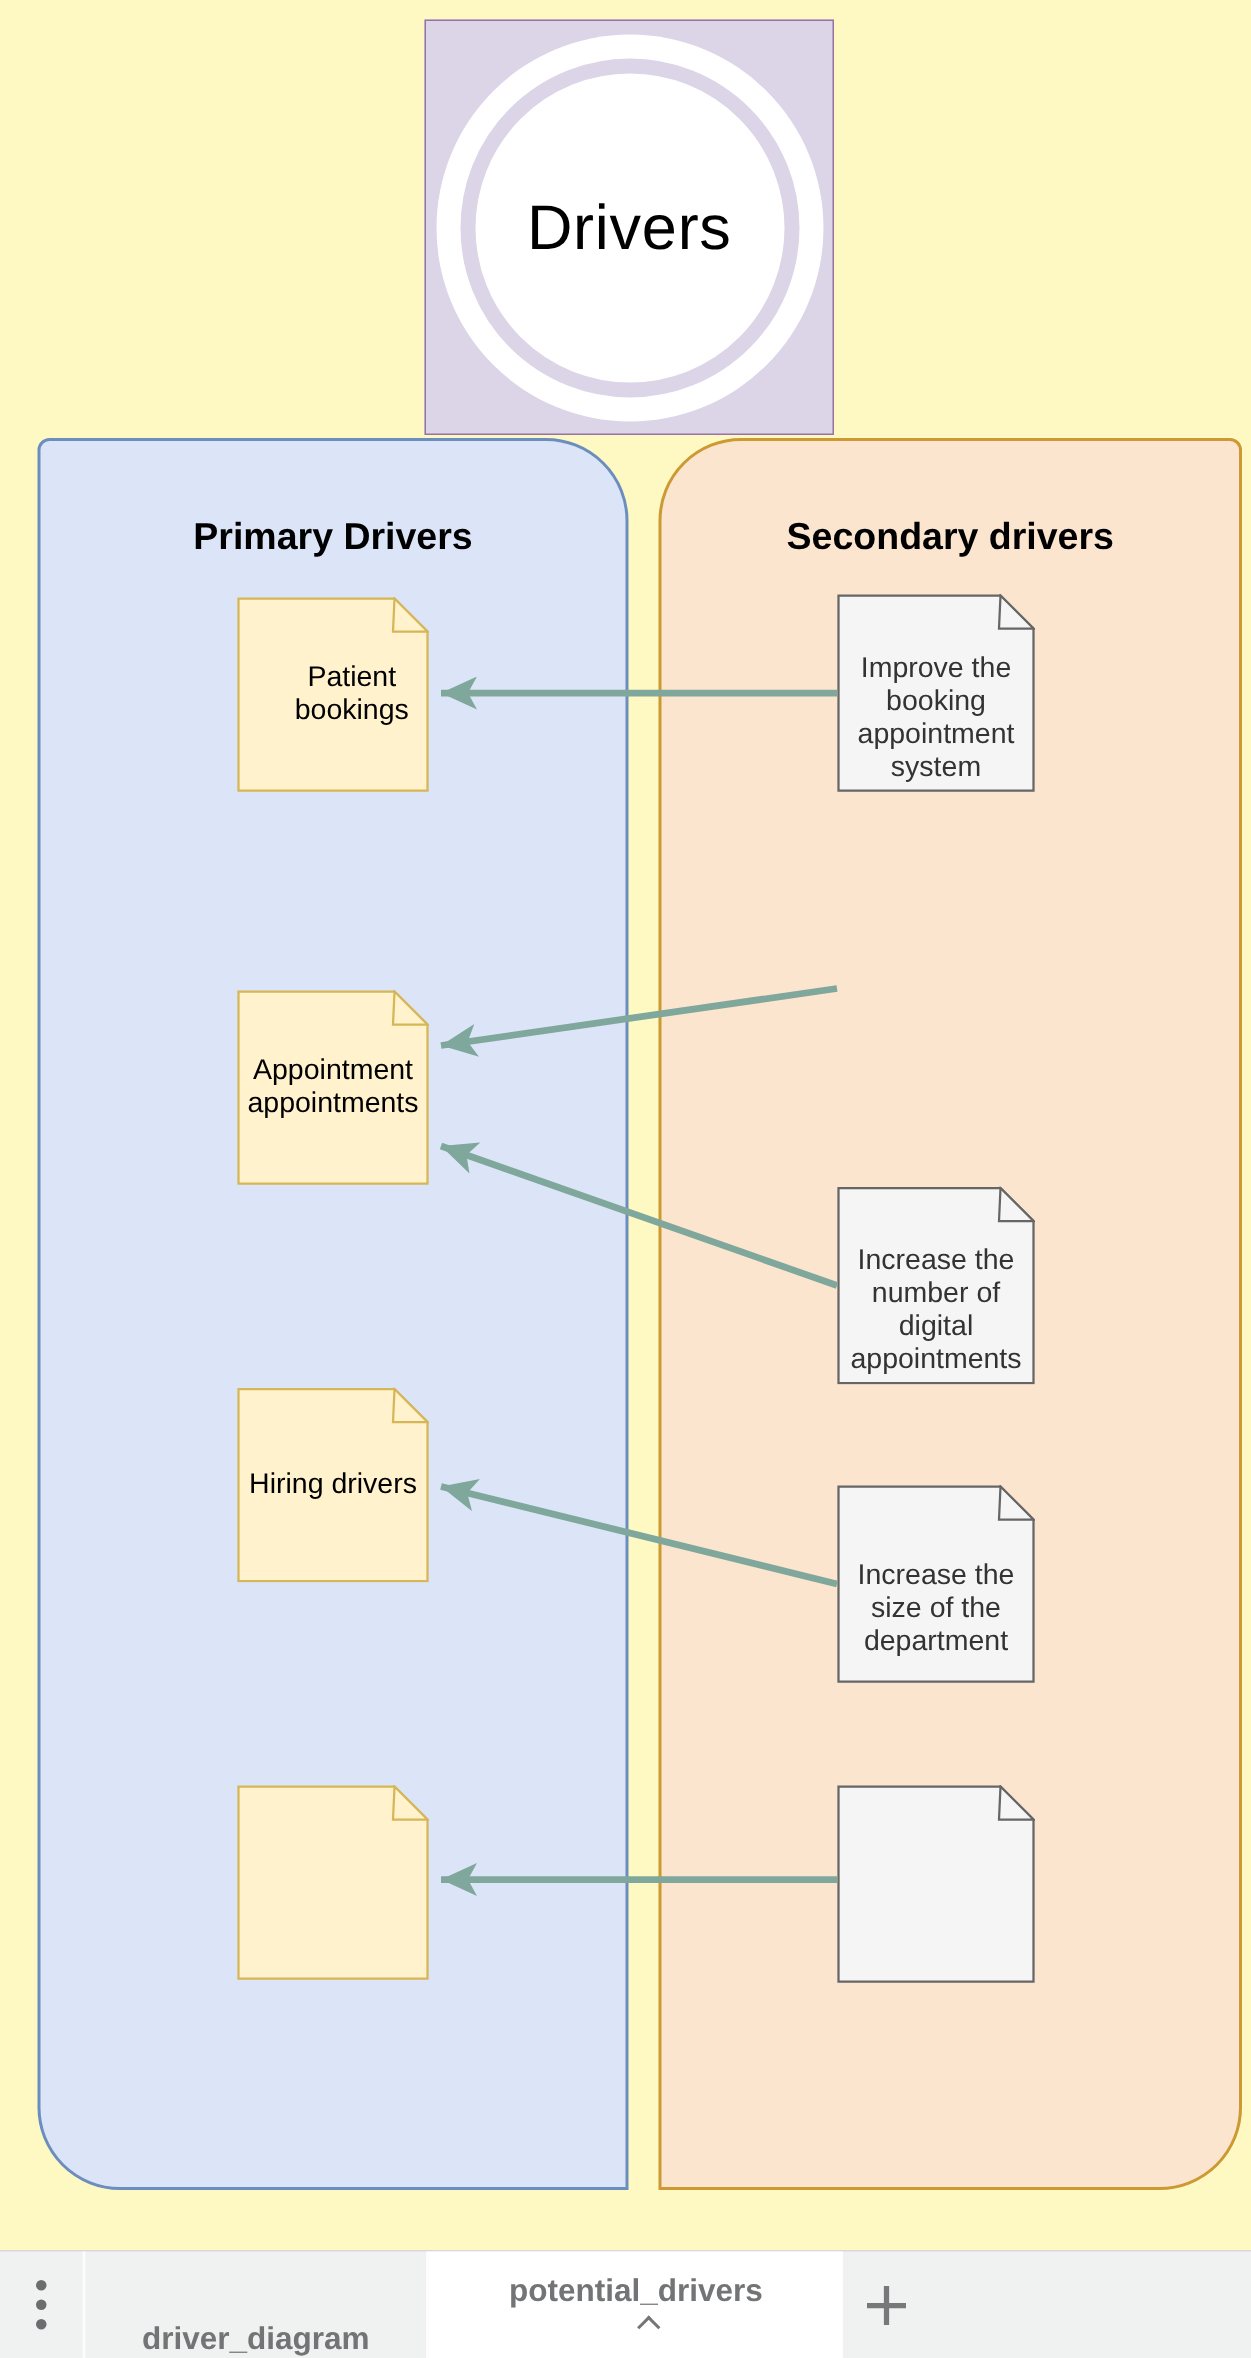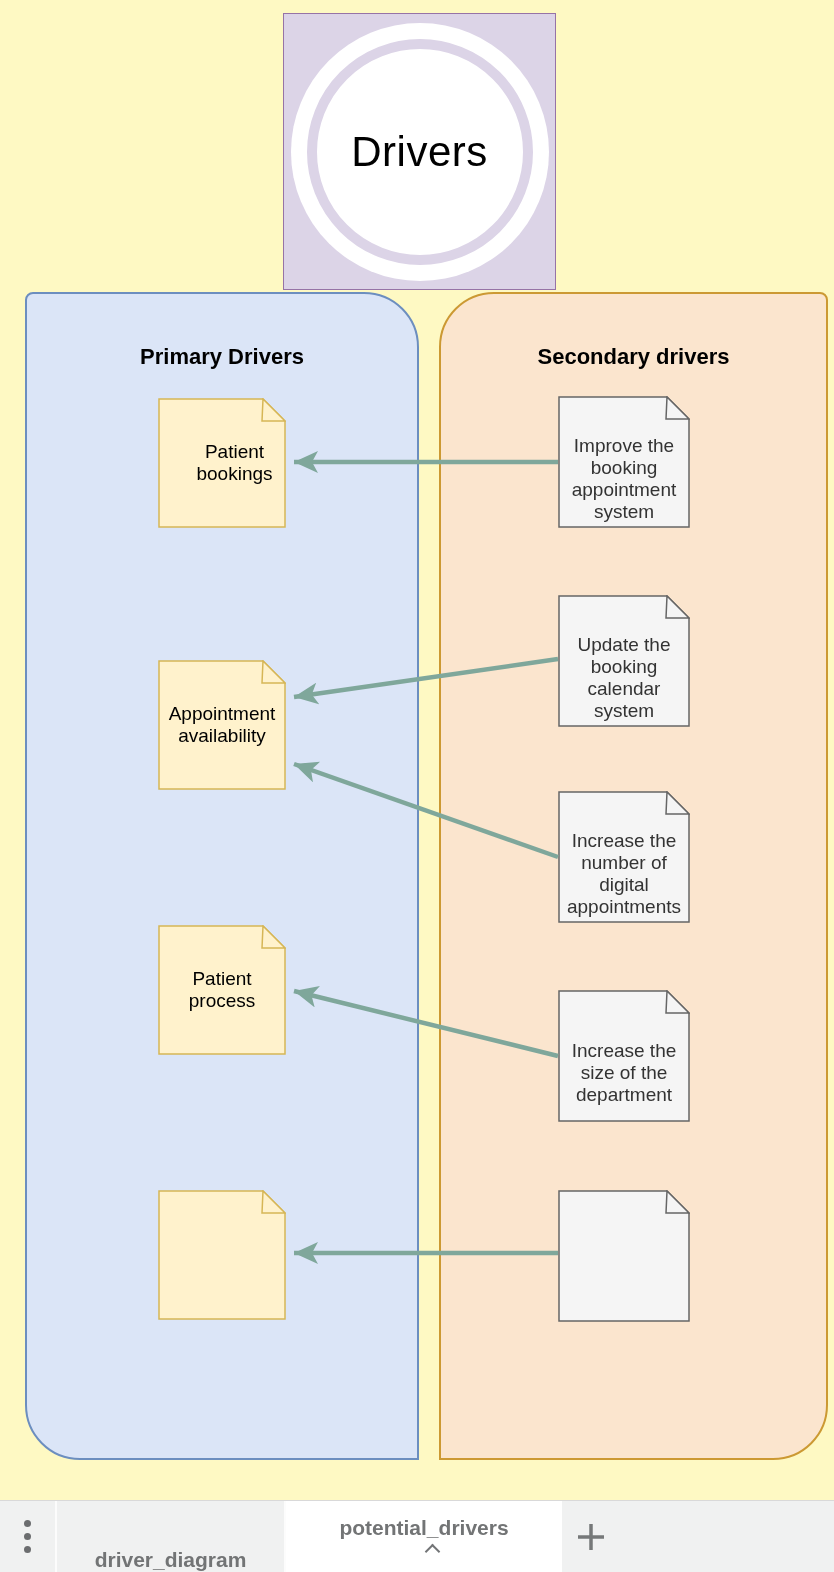--- a/index.html
+++ b/index.html
@@ -34,21 +34,21 @@
     background:#DBE5F7; border:2px solid #6C8EBF;
     border-radius:8px 55px 0 55px;
   }
   .panel-secondary {
     left:439px; width:389px;
     background:#FBE5CE; border:2px solid #CC9933;
     border-radius:55px 8px 55px 0;
   }
   .panel-header {
     position:absolute; top:50px; width:100%; text-align:center;
-    font-size:22px; font-weight:bold; color:#000;
+    font-size:25px; font-weight:bold; color:#000;
   }
 
   
   .note { position:absolute; display:flex; align-items:center; justify-content:center; }
   .note svg.note-shape { position:absolute; left:0; top:0; }
   .note .note-text {
     position:relative; z-index:2; text-align:center; padding:0 5px;
     font-size:19px; line-height:22px;
   }
   .note-yellow { width:128px; height:130px; left:158px; }
@@ -113,50 +113,43 @@
       <path d="M1,1 H105 L127,23 V129 H1 Z" fill="#FFF2CC" stroke="#D6B656" stroke-width="1.5"></path>
       <path d="M105,1 L127,23 L104,23 Z" fill="#FFF2CC" stroke="#D6B656" stroke-width="1.5"></path>
     </svg>
     <span class="note-text">Patient bookings</span>
   </div>
   <div class="note note-yellow" style="top:660px;">
     <svg class="note-shape" width="128" height="130" viewBox="0 0 128 130">
       <path d="M1,1 H105 L127,23 V129 H1 Z" fill="#FFF2CC" stroke="#D6B656" stroke-width="1.5"></path>
       <path d="M105,1 L127,23 L104,23 Z" fill="#FFF2CC" stroke="#D6B656" stroke-width="1.5"></path>
     </svg>
-    <span class="note-text">Appointment availability</span>
+    <span class="note-text">Appointment appointments</span>
   </div>
   <div class="note note-yellow" style="top:925px;">
     <svg class="note-shape" width="128" height="130" viewBox="0 0 128 130">
       <path d="M1,1 H105 L127,23 V129 H1 Z" fill="#FFF2CC" stroke="#D6B656" stroke-width="1.5"></path>
       <path d="M105,1 L127,23 L104,23 Z" fill="#FFF2CC" stroke="#D6B656" stroke-width="1.5"></path>
     </svg>
-    <span class="note-text">Patient process</span>
+    <span class="note-text">Hiring drivers</span>
   </div>
   <div class="note note-yellow" style="top:1190px;">
     <svg class="note-shape" width="128" height="130" viewBox="0 0 128 130">
       <path d="M1,1 H105 L127,23 V129 H1 Z" fill="#FFF2CC" stroke="#D6B656" stroke-width="1.5"></path>
       <path d="M105,1 L127,23 L104,23 Z" fill="#FFF2CC" stroke="#D6B656" stroke-width="1.5"></path>
     </svg>
     <span class="note-text"></span>
   </div>
 
   <div class="note note-gray" style="top:396px;">
     <svg class="note-shape" width="132" height="132" viewBox="0 0 132 132">
       <path d="M1,1 H109 L131,23 V131 H1 Z" fill="#F5F5F5" stroke="#666666" stroke-width="1.5"></path>
       <path d="M109,1 L131,23 L108,23 Z" fill="#F5F5F5" stroke="#666666" stroke-width="1.5"></path>
     </svg>
     <span class="note-text">Improve the booking appointment system</span>
-  </div>
-  <div class="note note-gray" style="top:595px;">
-    <svg class="note-shape" width="132" height="132" viewBox="0 0 132 132">
-      <path d="M1,1 H109 L131,23 V131 H1 Z" fill="#F5F5F5" stroke="#666666" stroke-width="1.5"></path>
-      <path d="M109,1 L131,23 L108,23 Z" fill="#F5F5F5" stroke="#666666" stroke-width="1.5"></path>
-    </svg>
-    <span class="note-text">Update the booking calendar system</span>
   </div>
   <div class="note note-gray" style="top:791px;">
     <svg class="note-shape" width="132" height="132" viewBox="0 0 132 132">
       <path d="M1,1 H109 L131,23 V131 H1 Z" fill="#F5F5F5" stroke="#666666" stroke-width="1.5"></path>
       <path d="M109,1 L131,23 L108,23 Z" fill="#F5F5F5" stroke="#666666" stroke-width="1.5"></path>
     </svg>
     <span class="note-text">Increase the number of digital appointments</span>
   </div>
   <div class="note note-gray" style="top:990px;">
     <svg class="note-shape" width="132" height="132" viewBox="0 0 132 132">

